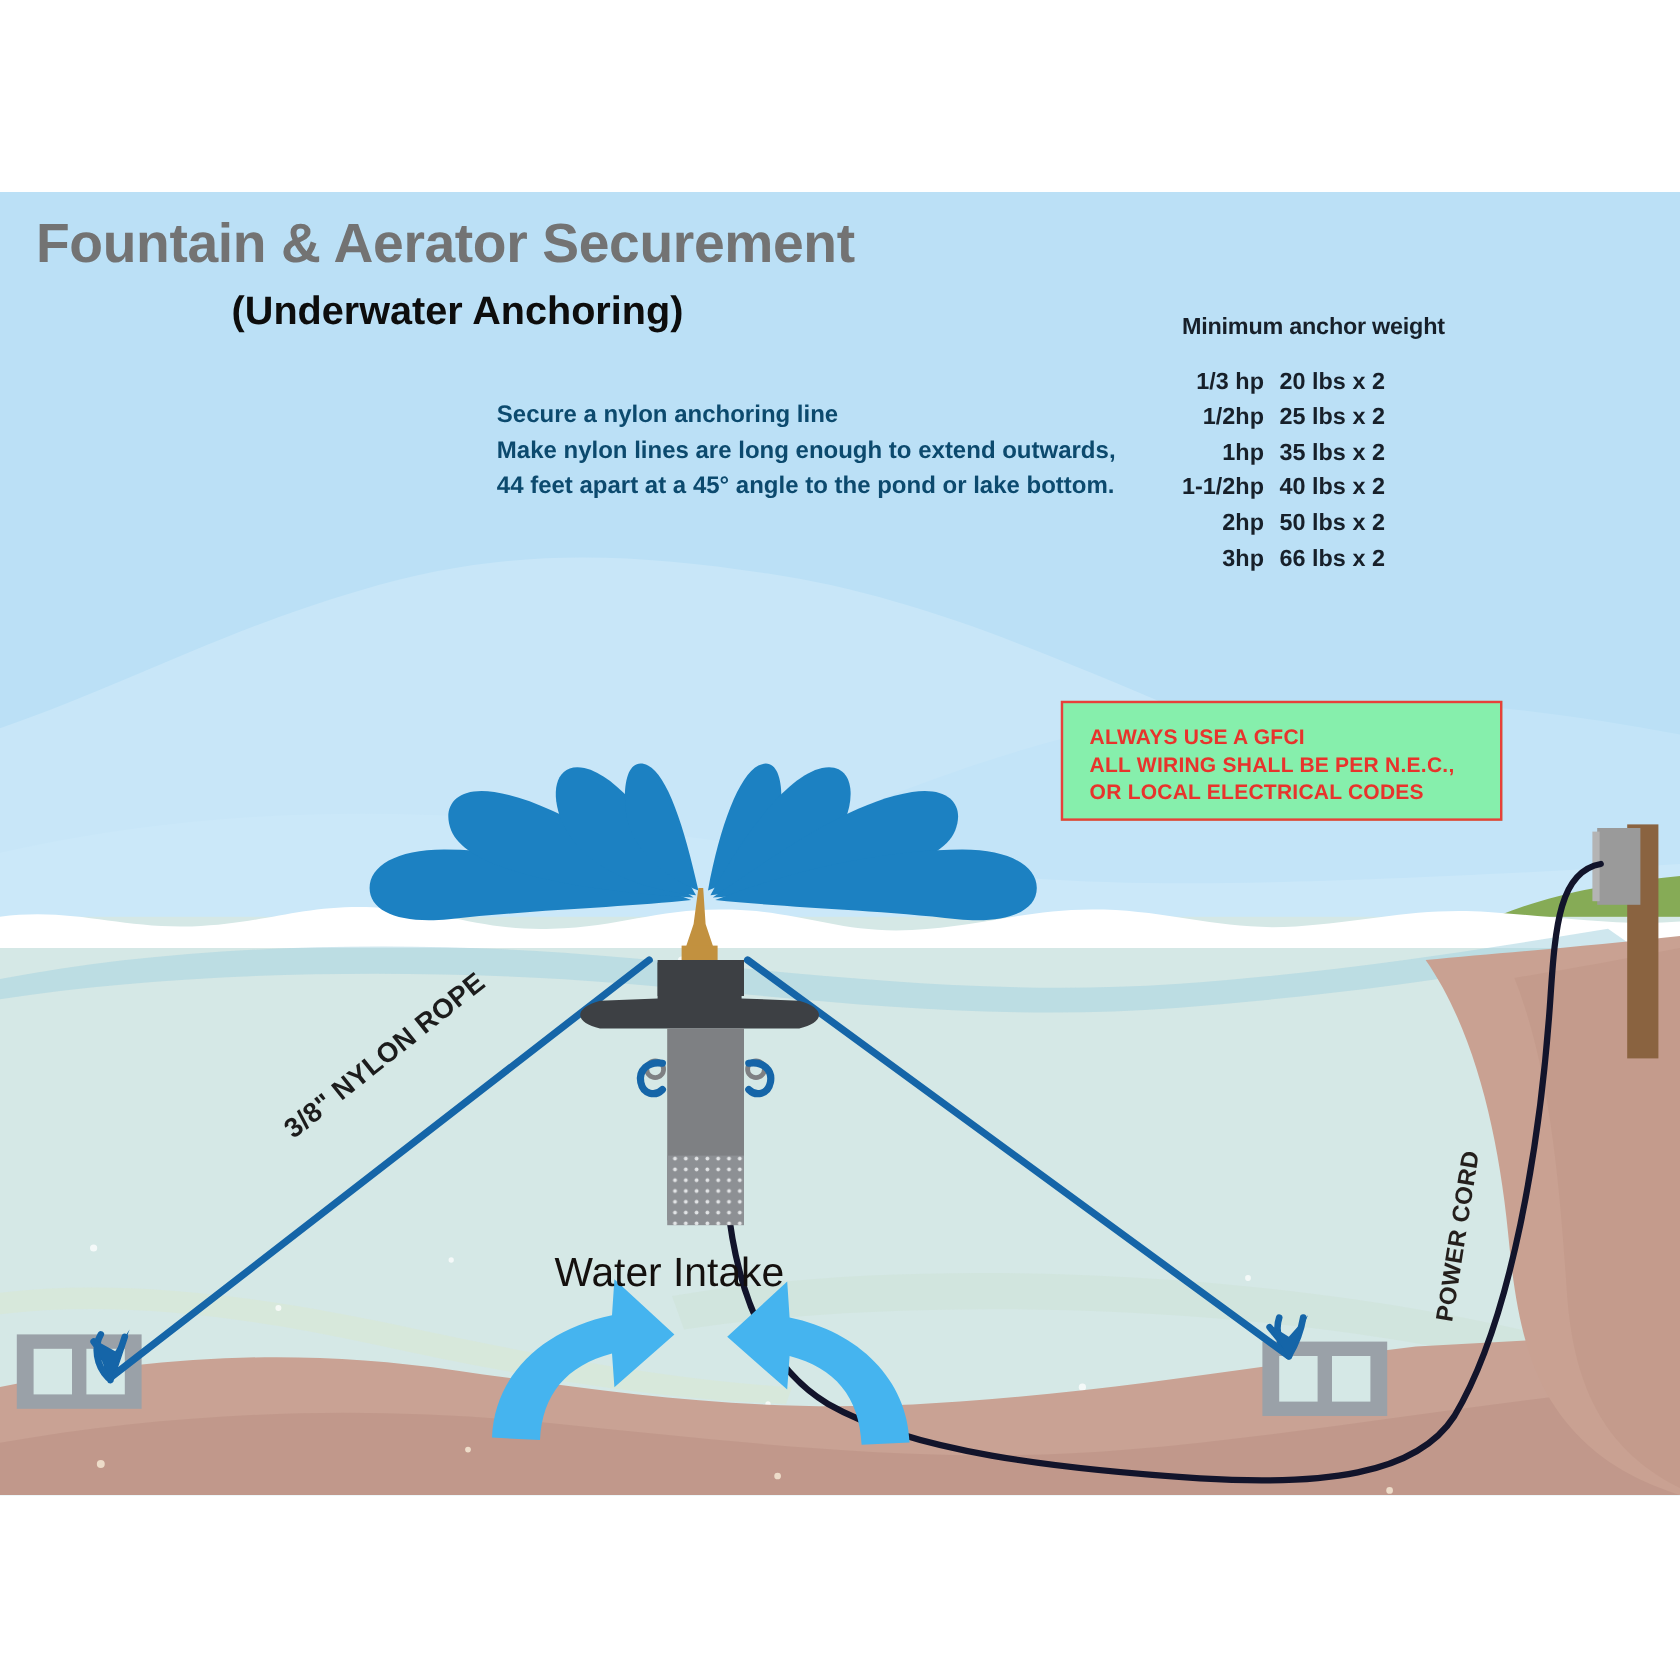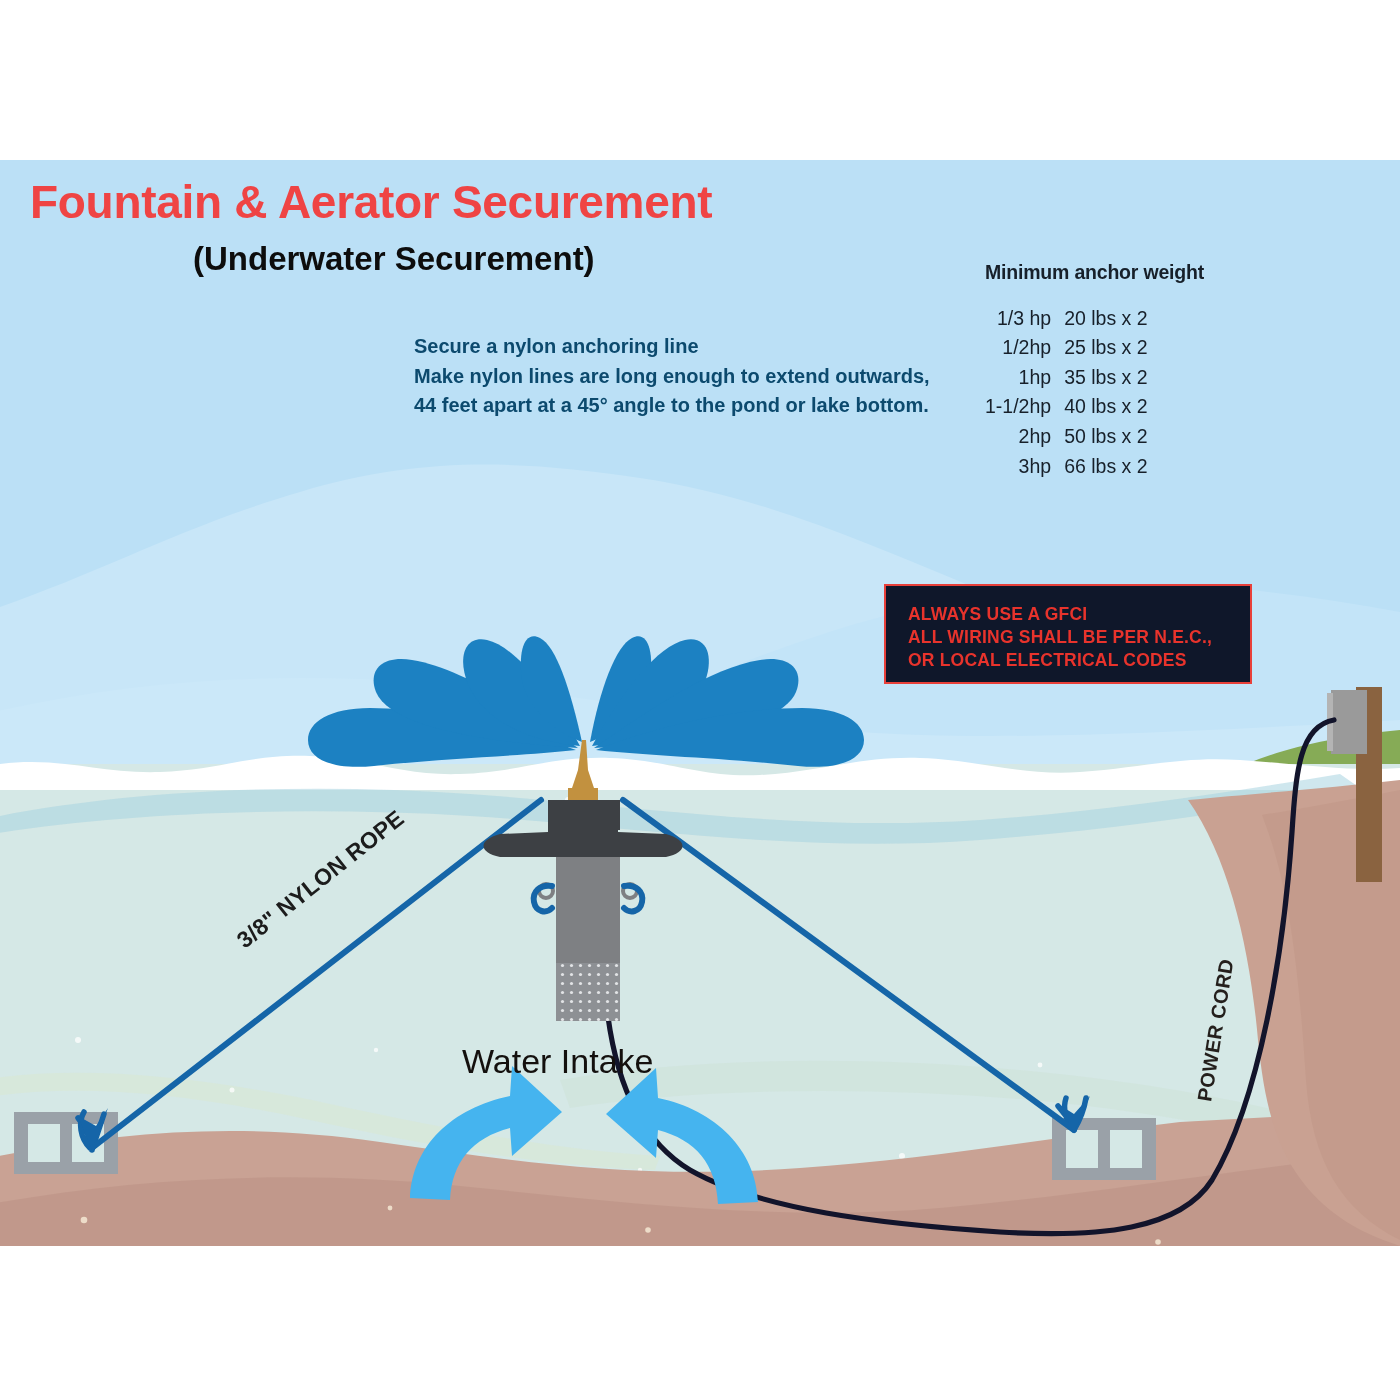--- a/index.html
+++ b/index.html
@@ -10,47 +10,47 @@
 
   
   #scene{position:absolute;left:0;top:160px;width:1400px;height:1086px;overflow:hidden;background:#bbe0f6;}
   #scene svg{display:block;}
 
   
   .txt{position:absolute;white-space:pre;}
 
   #title-main{
     left:30px; top:175px;
-    font-size:46px; font-weight:bold; color:#ef4444;
+    font-size:46px; font-weight:bold; color:#737373;
     letter-spacing:-0.3px;
   }
   #title-sub{
     left:193px; top:240px;
     font-size:33px; font-weight:bold; color:#0d0d0d;
   }
 
   #instructions{
     position:absolute; left:414px; top:332px;
     font-size:20px; line-height:29.5px; color:#0c4a6e; font-weight:700;
   }
   #instructions div{white-space:nowrap;}
 
   #weights{
     position:absolute; left:985px; top:258px;
     font-size:19.5px; line-height:29.6px; color:#17202a; font-weight:bold;
   }
   #weights .wt-title{text-align:left;margin-bottom:16px;letter-spacing:-0.2px;}
   #weights table{border-collapse:collapse;}
-  #weights td{padding:0;font-weight:normal;font-size:19.5px;line-height:29.6px;}
+  #weights td{padding:0;font-weight:bold;font-size:19.5px;line-height:29.6px;}
   #weights td.hp{text-align:right;padding-right:13px;}
   #weights td.lb{text-align:left;}
 
   #gfci{
     position:absolute; left:884px; top:584px; width:368px; height:100px;
-    background:#0f172a; border:2.5px solid #e8403a; box-sizing:border-box;
+    background:#86efac; border:2.5px solid #e8403a; box-sizing:border-box;
   }
   #gfci .gl{
     position:absolute; left:22px;
     color:#e8332c; font-size:17.5px; font-weight:bold; letter-spacing:0.2px;
   }
   #gfci .g1{top:18px;} #gfci .g2{top:41px;} #gfci .g3{top:64px;}
 
   #rope-label{
     position:absolute; left:240px; top:930px;
     font-size:23px; font-weight:bold; color:#1c1c1c;
@@ -225,21 +225,21 @@
         </g>
 
         <path fill="none" stroke="#1565a8" stroke-width="6" stroke-linecap="round" d="M 552,726 C 540,724 532,732 534,742 C 536,752 546,754 552,748"></path>
         <path fill="none" stroke="#1565a8" stroke-width="6" stroke-linecap="round" d="M 624,726 C 636,724 644,732 642,742 C 640,752 630,754 624,748"></path>
 
       </g>
     </svg>
   </div>
 
   <div class="txt" id="title-main">Fountain &amp; Aerator Securement</div>
-  <div class="txt" id="title-sub">(Underwater Securement)</div>
+  <div class="txt" id="title-sub">(Underwater Anchoring)</div>
 
   <div id="instructions">
     <div>Secure a nylon anchoring line</div>
     <div>Make nylon lines are long enough to extend outwards,</div>
     <div>44 feet apart at a 45° angle to the pond or lake bottom.</div>
   </div>
 
   <div id="weights">
     <div class="wt-title">Minimum anchor weight</div>
     <table>

